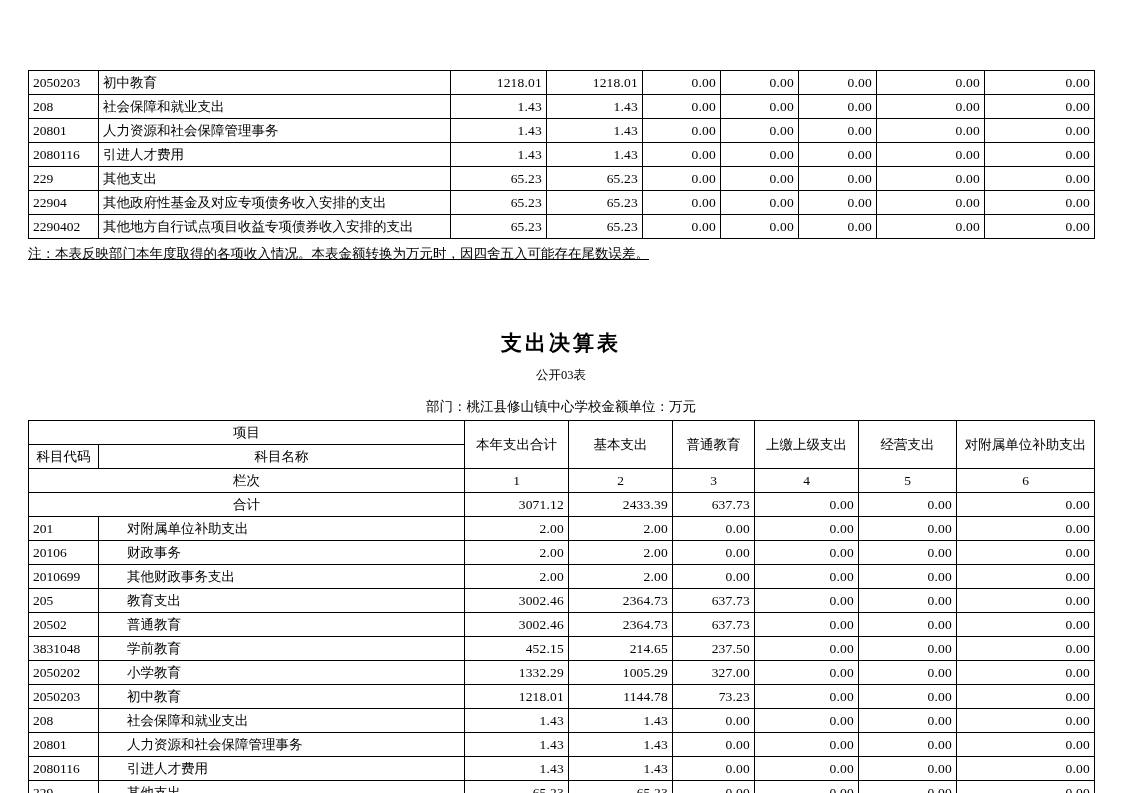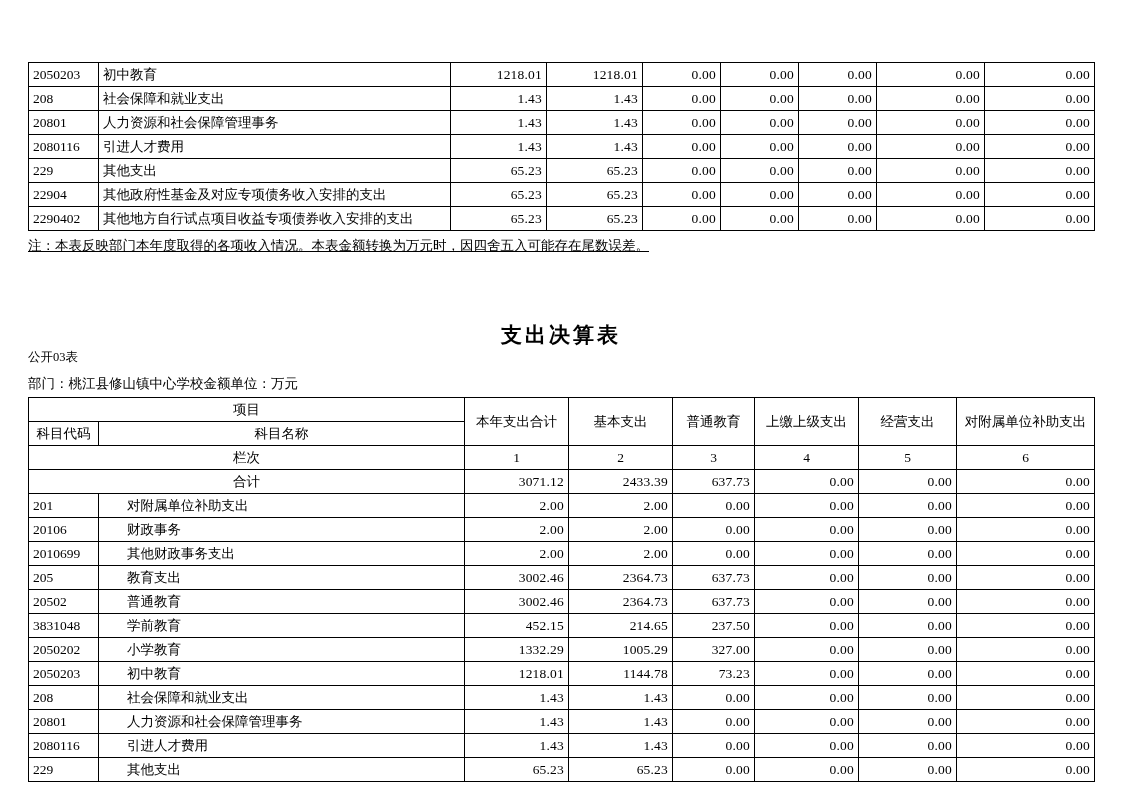--- a/index.html
+++ b/index.html
@@ -13,21 +13,21 @@
     font-family: "Liberation Serif", "DejaVu Serif", serif;
     color: #000000;
     position: relative;
     overflow: hidden;
   }
   .page {
     position: relative;
     width: 1122px;
     height: 793px;
     box-sizing: border-box;
-    padding: 4px 28px;
+    padding: 12px 28px;
   }
 
   
   table.sheet {
     border-collapse: collapse;
     width: 1066px;
     table-layout: fixed;
     font-size: 13.5px;
   }
   table.sheet td, table.sheet th {
@@ -60,29 +60,30 @@
   
   .doc-title {
     text-align: center;
     font-size: 21px;
     font-weight: bold;
     letter-spacing: 3px;
     margin-top: 64px;
     font-family: "Liberation Serif", "DejaVu Serif", serif;
   }
   .meta-right {
-    text-align: left;
+    text-align: center;
     font-size: 12.5px;
+    margin-top: 10px;
   }
   .meta-row {
     display: flex;
-    justify-content: flex-start;
+    justify-content: center;
     align-items: flex-end;
     font-size: 13.5px;
-    margin-top: 9px;
+    margin-top: 14px;
     margin-bottom: 4px;
   }
   .meta-left { font-size: 13.5px; }
 </style>
 </head>
 <body>
 
 <div class="page">
 
   <div class="top-table-wrap">

